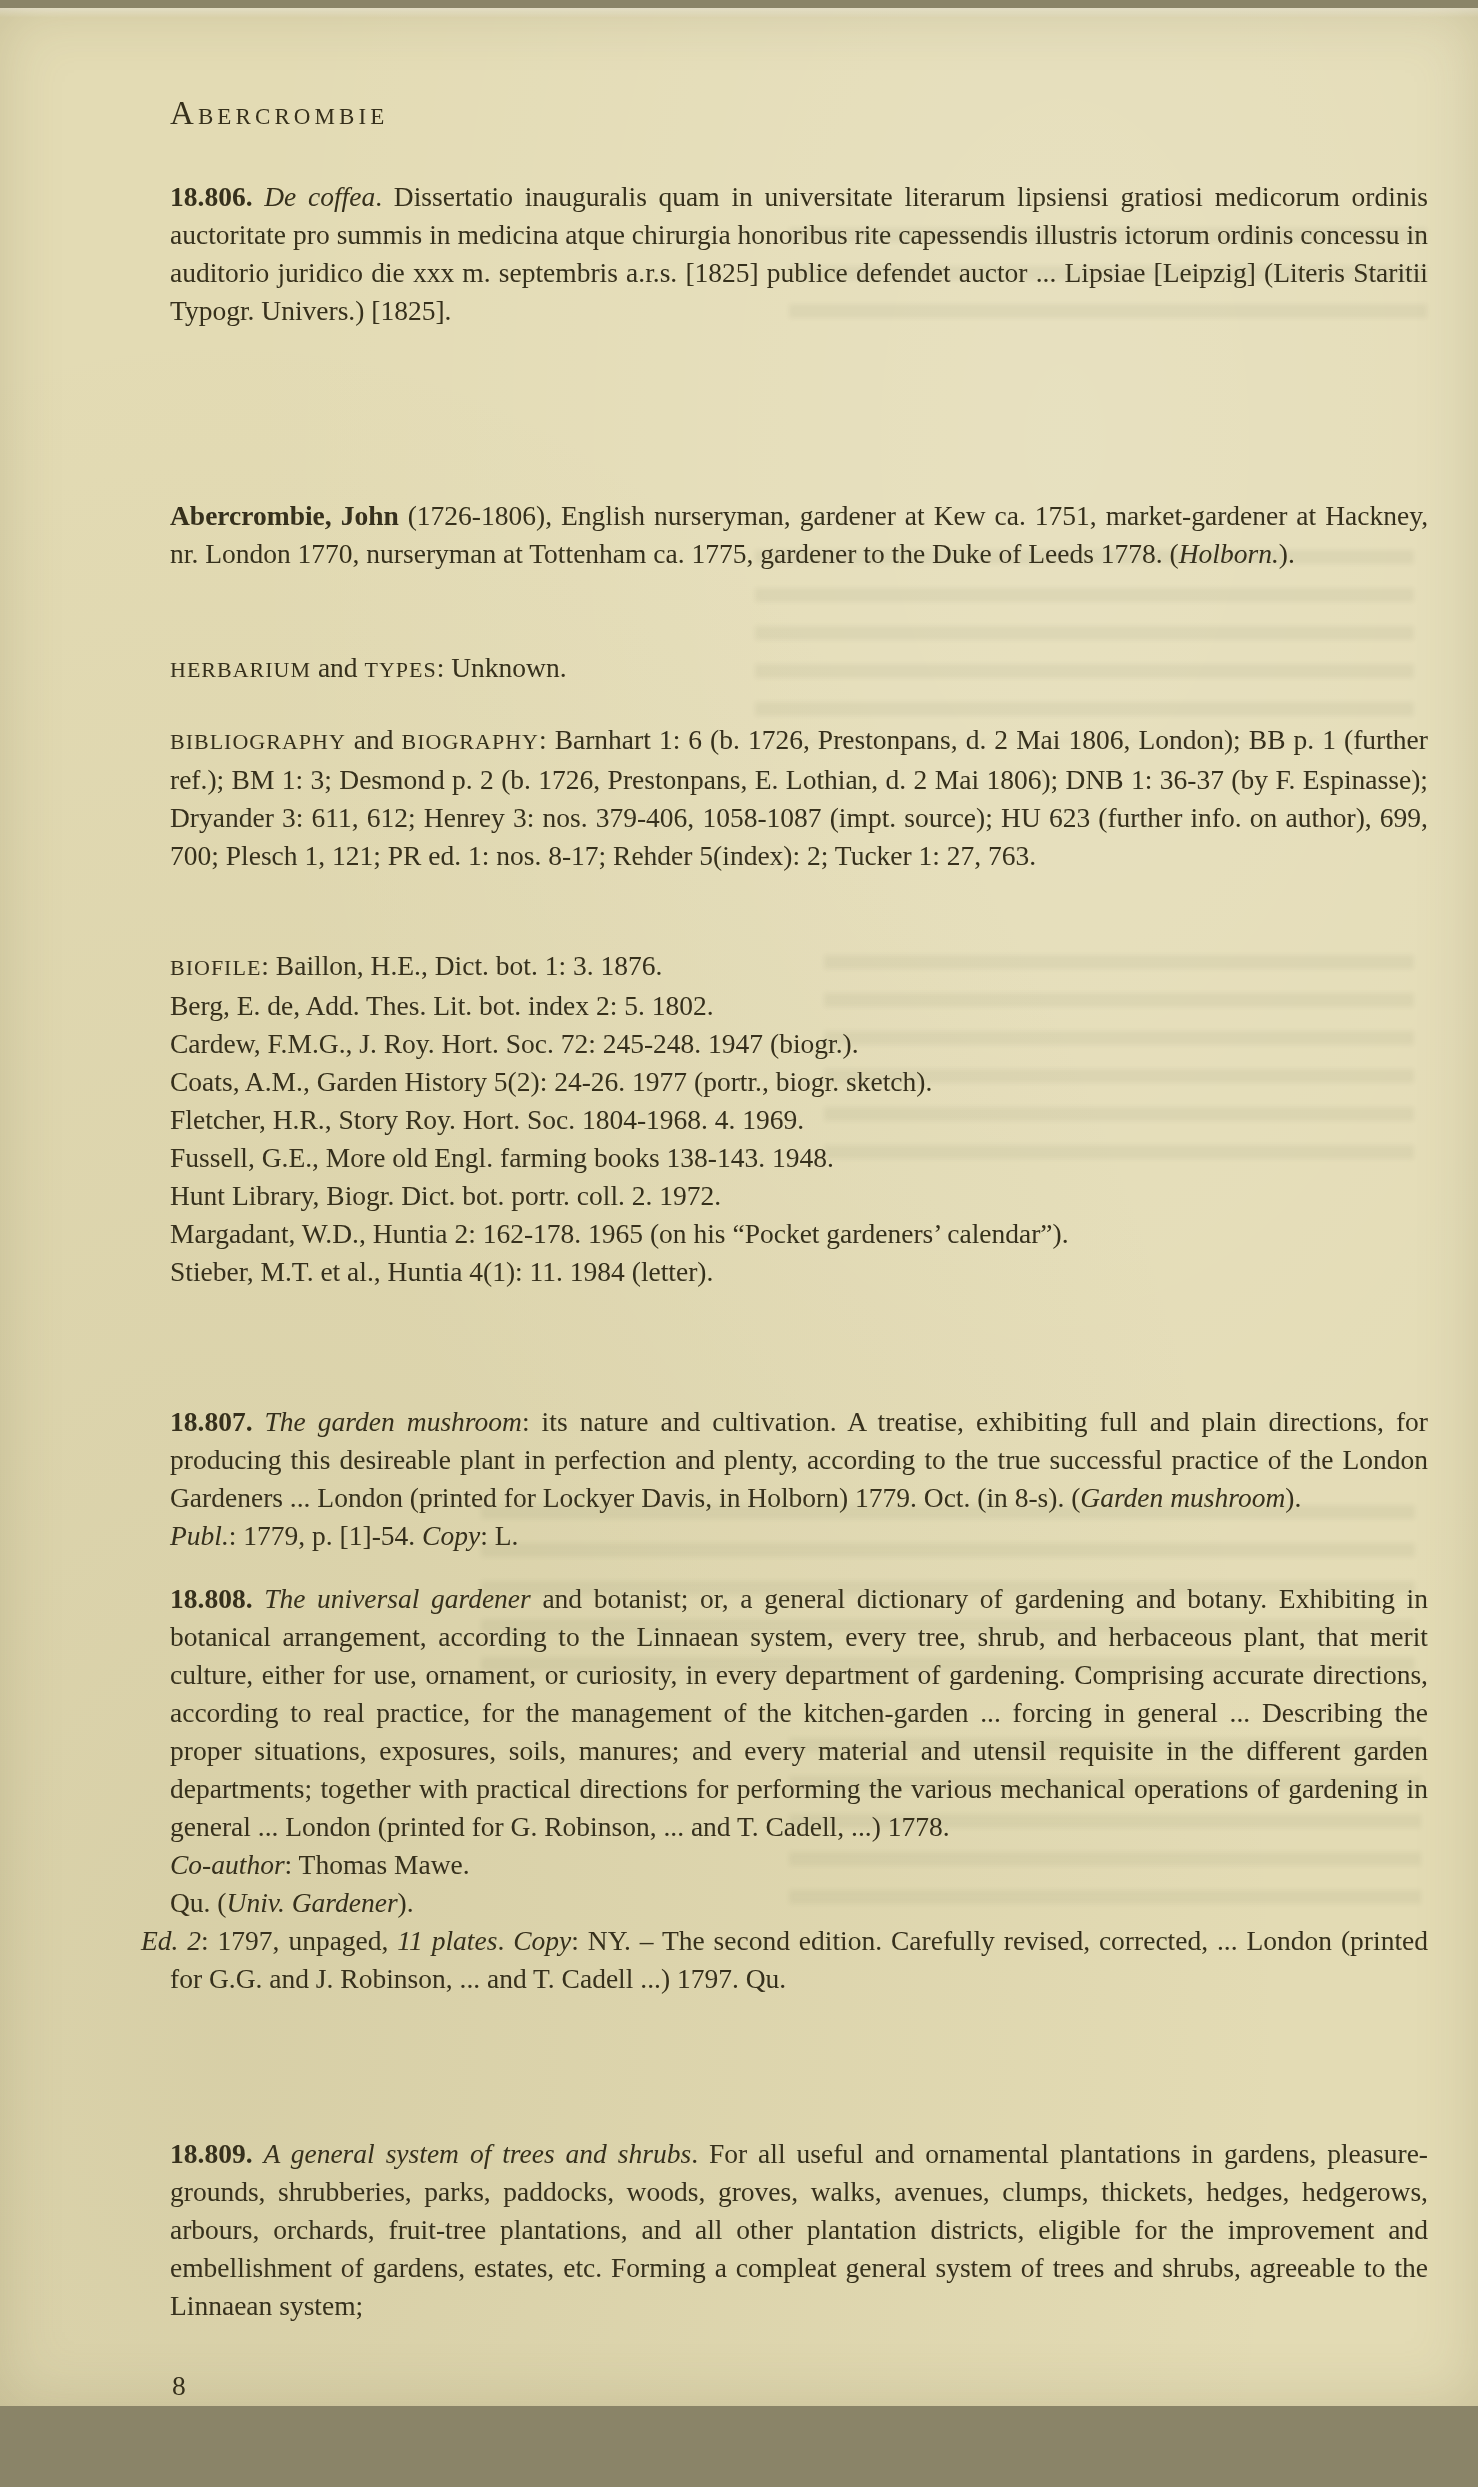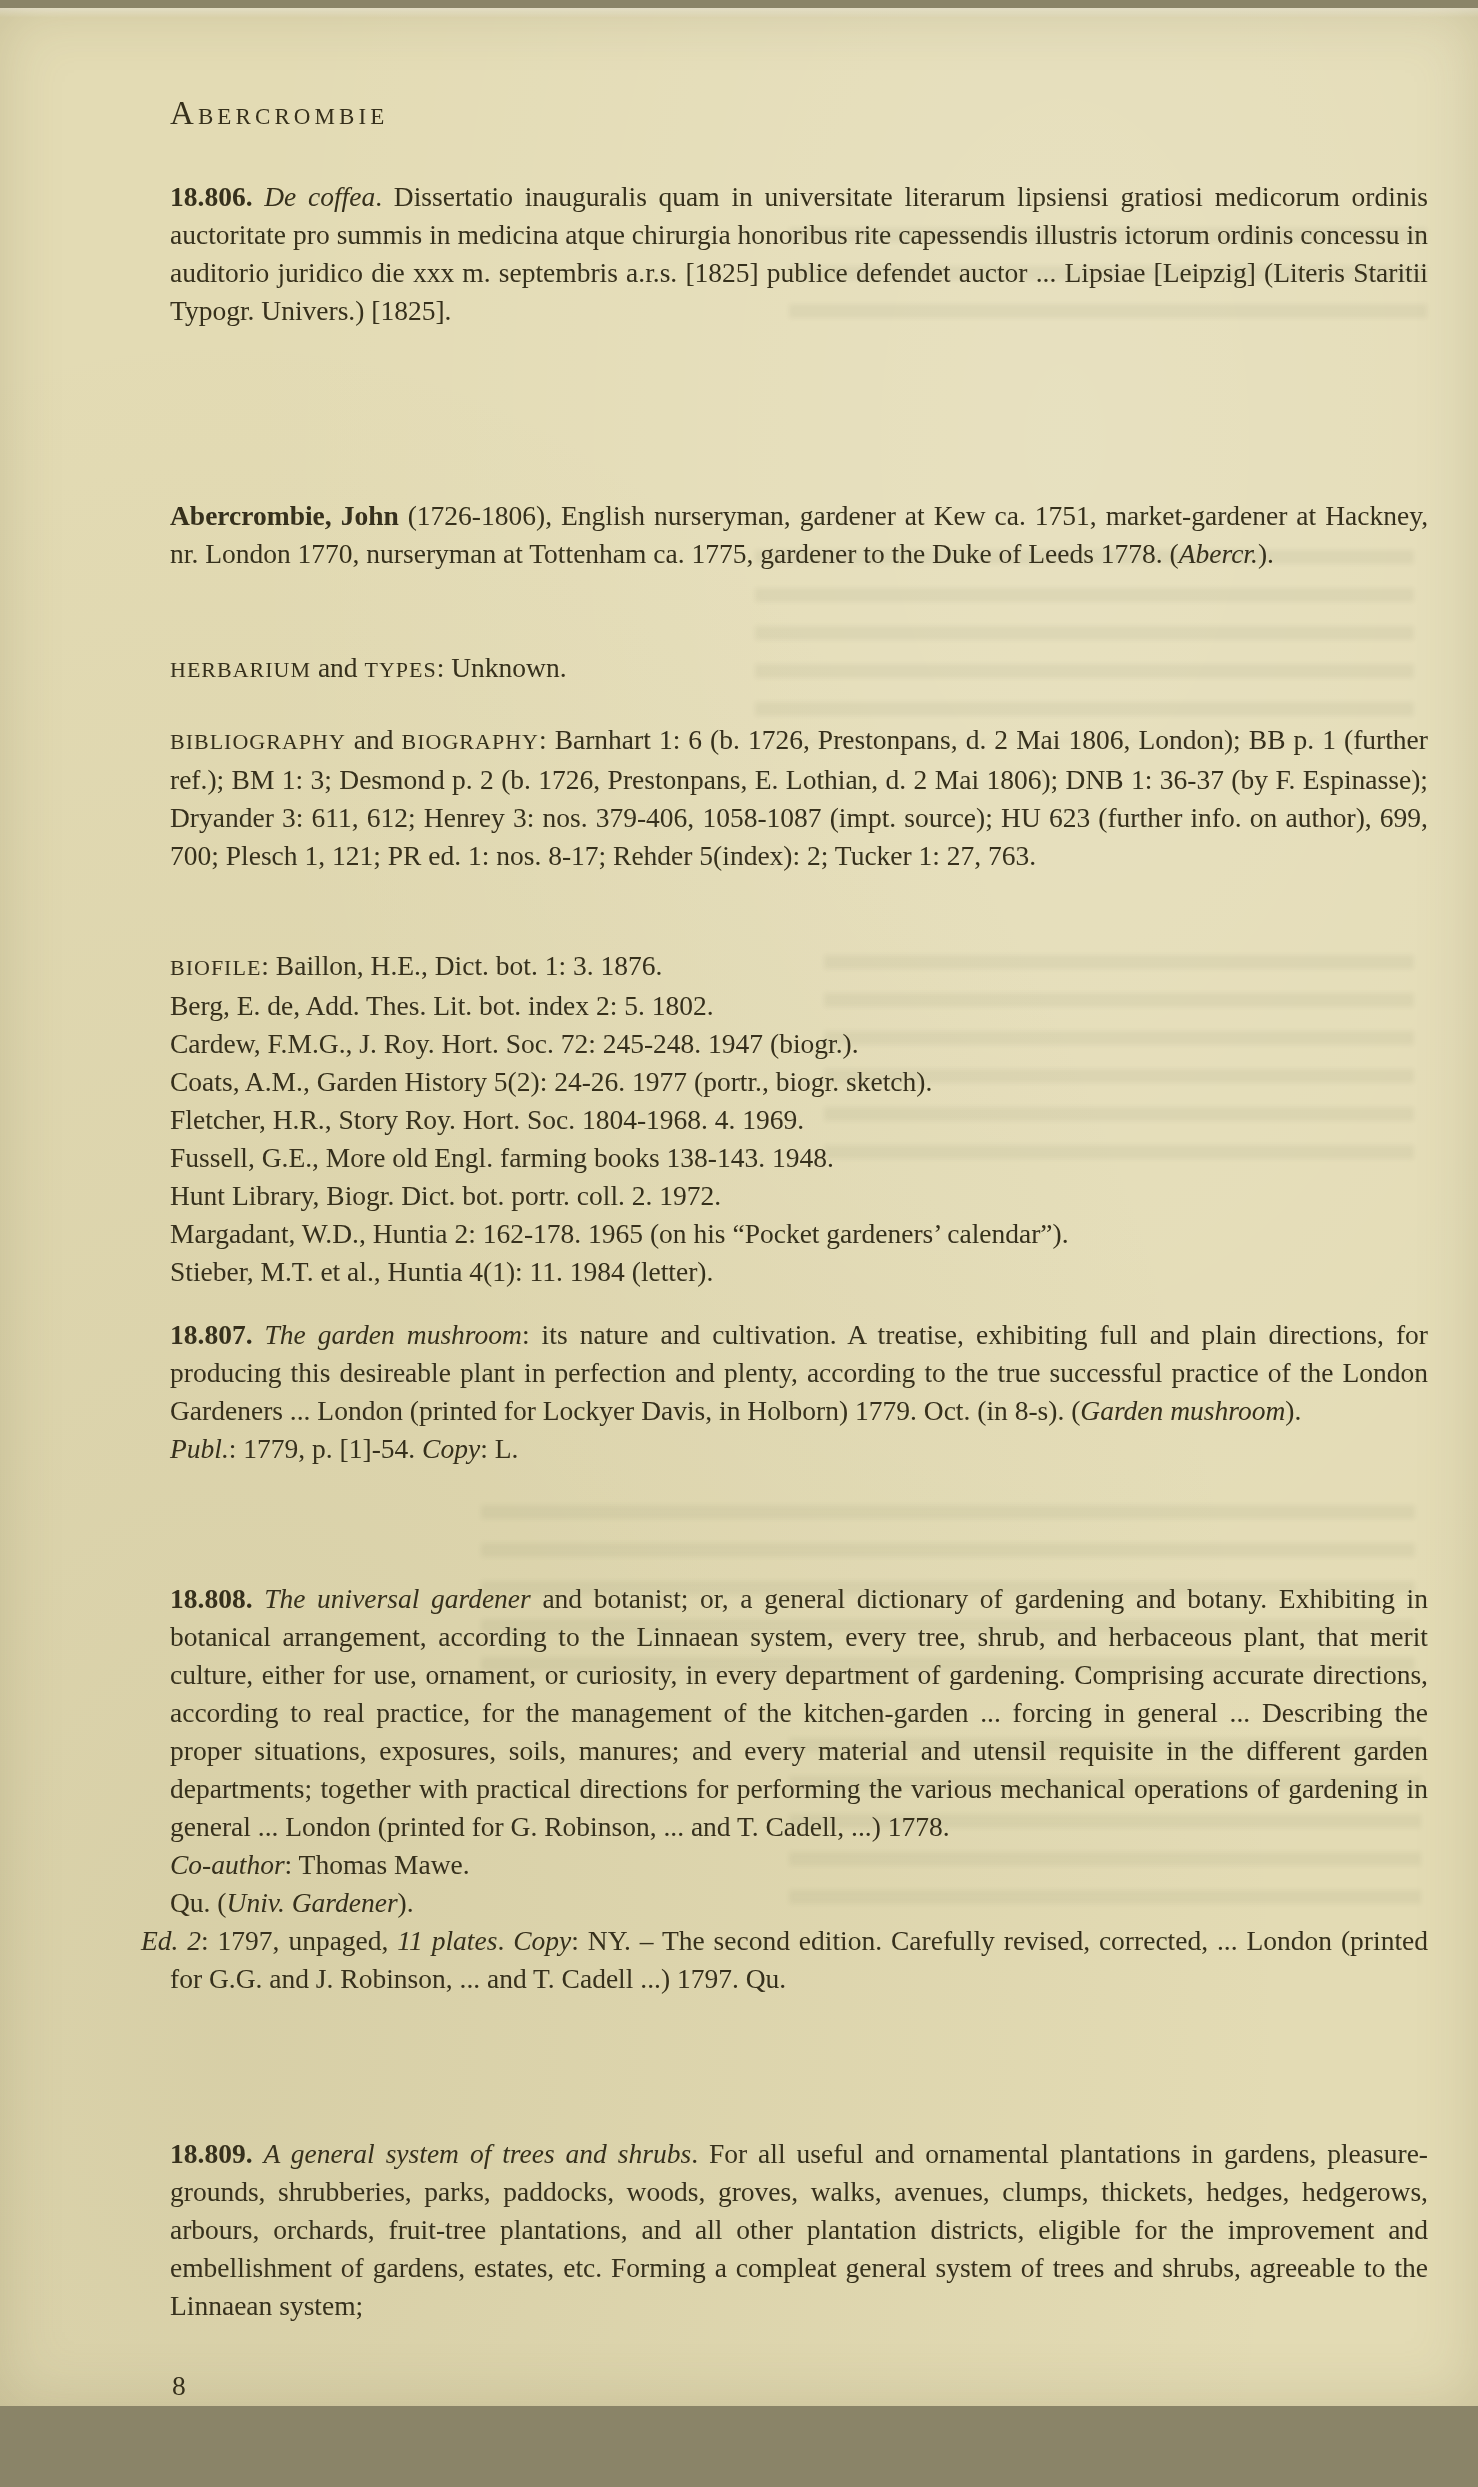--- a/index.html
+++ b/index.html
@@ -59,21 +59,21 @@
   <div class="ghost" style="top:1497px;left:481px;width:934px;height:178px;"></div>
   <div class="ghost" style="top:1730px;left:789px;width:632px;height:178px;"></div>
 
   <header class="rhead">Abercrombie</header>
 
   <section class="blk" style="top:170px;">
     <p class="just"><span class="b">18.806. </span><span class="i">De coffea</span><span>. Dissertatio inauguralis quam in universitate literarum lipsiensi gratiosi medicorum ordinis auctoritate pro summis in medicina atque chirurgia honoribus rite capessendis illustris ictorum ordinis concessu in auditorio juridico die xxx m. septembris a.r.s. [1825] publice defendet auctor ... Lipsiae [Leipzig] (Literis Staritii Typogr. Univers.) [1825].</span></p>
   </section>
 
   <section class="blk" style="top:489px;">
-    <p class="just"><span class="b">Abercrombie, John</span><span> (1726-1806), English nurseryman, gardener at Kew ca. 1751, market-gardener at Hackney, nr. London 1770, nurseryman at Tottenham ca. 1775, gardener to the Duke of Leeds 1778. (</span><span class="i">Abercr.</span><span>).</span></p>
+    <p class="just"><span class="b">Abercrombie, John</span><span> (1726-1806), English nurseryman, gardener at Kew ca. 1751, market-gardener at Hackney, nr. London 1770, nurseryman at Tottenham ca. 1775, gardener to the Duke of Leeds 1778. (</span><span class="i">Holborn.</span><span>).</span></p>
   </section>
 
   <section class="blk" style="top:641px;">
     <p><span class="sc">HERBARIUM</span><span> and </span><span class="sc">TYPES</span><span>: Unknown.</span></p>
   </section>
 
   <section class="blk" style="top:713px;">
     <p class="just"><span class="sc">BIBLIOGRAPHY</span><span> and </span><span class="sc">BIOGRAPHY</span><span>: Barnhart 1: 6 (b. 1726, Prestonpans, d. 2 Mai 1806, London); BB p. 1 (further ref.); BM 1: 3; Desmond p. 2 (b. 1726, Prestonpans, E. Lothian, d. 2 Mai 1806); DNB 1: 36-37 (by F. Espinasse); Dryander 3: 611, 612; Henrey 3: nos. 379-406, 1058-1087 (impt. source); HU 623 (further info. on author), 699, 700; Plesch 1, 121; PR ed. 1: nos. 8-17; Rehder 5(index): 2; Tucker 1: 27, 763.</span></p>
   </section>
 
@@ -82,21 +82,21 @@
     <p><span>Berg, E. de, Add. Thes. Lit. bot. index 2: 5. 1802.</span></p>
     <p><span>Cardew, F.M.G., J. Roy. Hort. Soc. 72: 245-248. 1947 (biogr.).</span></p>
     <p><span>Coats, A.M., Garden History 5(2): 24-26. 1977 (portr., biogr. sketch).</span></p>
     <p><span>Fletcher, H.R., Story Roy. Hort. Soc. 1804-1968. 4. 1969.</span></p>
     <p><span>Fussell, G.E., More old Engl. farming books 138-143. 1948.</span></p>
     <p><span>Hunt Library, Biogr. Dict. bot. portr. coll. 2. 1972.</span></p>
     <p><span>Margadant, W.D., Huntia 2: 162-178. 1965 (on his “Pocket gardeners’ calendar”).</span></p>
     <p><span>Stieber, M.T. et al., Huntia 4(1): 11. 1984 (letter).</span></p>
   </section>
 
-  <section class="blk" style="top:1308px;">
+  <section class="blk" style="top:1395px;">
     <p class="just"><span class="b">18.807. </span><span class="i">The garden mushroom</span><span>: its nature and cultivation. A treatise, exhibiting full and plain directions, for producing this desireable plant in perfection and plenty, according to the true successful practice of the London Gardeners ... London (printed for Lockyer Davis, in Holborn) 1779. Oct. (in 8-s). (</span><span class="i">Garden mushroom</span><span>).</span></p>
     <p><span class="i">Publ.</span><span>: 1779, p. [1]-54. </span><span class="i">Copy</span><span>: L.</span></p>
   </section>
 
   <section class="blk" style="top:1572px;">
     <p class="just"><span class="b">18.808. </span><span class="i">The universal gardener</span><span> and botanist; or, a general dictionary of gardening and botany. Exhibiting in botanical arrangement, according to the Linnaean system, every tree, shrub, and herbaceous plant, that merit culture, either for use, ornament, or curiosity, in every department of gardening. Comprising accurate directions, according to real practice, for the management of the kitchen-garden ... forcing in general ... Describing the proper situations, exposures, soils, manures; and every material and utensil requisite in the different garden departments; together with practical directions for performing the various mechanical operations of gardening in general ... London (printed for G. Robinson, ... and T. Cadell, ...) 1778.</span></p>
     <p><span class="i">Co-author</span><span>: Thomas Mawe.</span></p>
     <p><span>Qu. (</span><span class="i">Univ. Gardener</span><span>).</span></p>
     <p class="hang just"><span class="i">Ed. 2</span><span>: 1797, unpaged, </span><span class="i">11 plates</span><span>. </span><span class="i">Copy</span><span>: NY. – The second edition. Carefully revised, corrected, ... London (printed for G.G. and J. Robinson, ... and T. Cadell ...) 1797. Qu.</span></p>
   </section>

